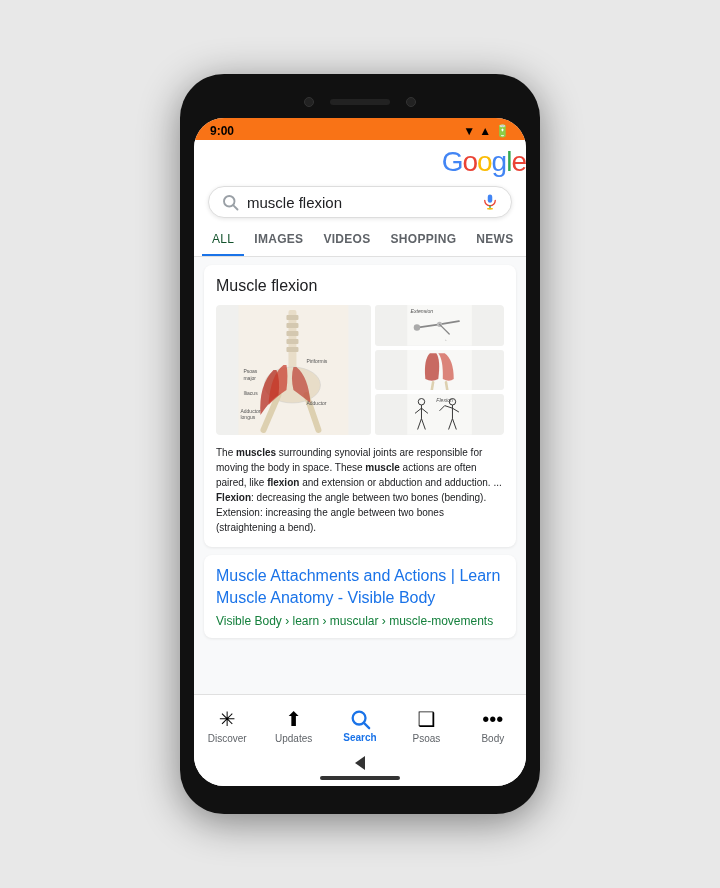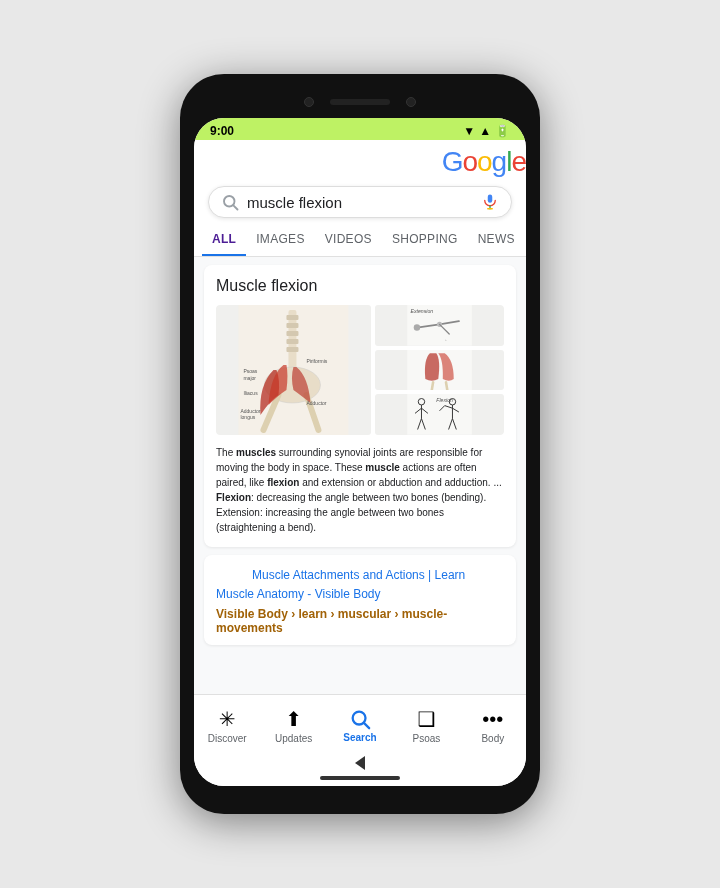--- a/index.html
+++ b/index.html
@@ -33,21 +33,21 @@
     .phone-screen {
       width: 100%;
       height: calc(100% - 44px);
       background: #fff;
       border-radius: 30px;
       overflow: hidden;
       display: flex;
       flex-direction: column;
     }
     .status-bar {
-      background: #bef264;
+      background: #f97316;
       display: flex;
       justify-content: space-between;
       align-items: center;
       padding: 6px 16px 2px;
       font-size: 12px;
       font-weight: 600;
     }
     .status-icons { display: flex; align-items: center; gap: 4px; }
     .google-header {
       background: #fff;
@@ -88,26 +88,26 @@
       background: #fff;
       overflow: hidden;
     }
     .tab {
       padding: 8px 10px;
       font-size: 12px;
       color: #5f6368;
       cursor: pointer;
       white-space: nowrap;
       letter-spacing: 0.3px;
+      font-weight: 700;
+    }
+    .tab.active {
+      color: #14532d;
+      border-bottom: 2px solid #1a73e8;
       font-weight: 400;
-    }
-    .tab.active {
-      color: #4c1d95;
-      border-bottom: 2px solid #1a73e8;
-      font-weight: 700;
     }
     .content-area {
       flex: 1;
       overflow-y: auto;
       background: #f8f9fa;
     }
     .result-card {
       background: #fff;
       margin: 8px 10px;
       border-radius: 8px;
@@ -160,31 +160,29 @@
     .bold { font-weight: 700; }
     .link-section {
       margin: 6px 10px 0;
       padding: 10px 12px;
       background: #fff;
       border-radius: 8px;
       box-shadow: 0 1px 3px rgba(0,0,0,0.08);
     }
     .link-title {
       color: #1a73e8;
-      font-size: 12px;
+      font-size: 16px;
       line-height: 1.4;
       cursor: pointer;
       text-decoration: none;
-      margin-left: 36px;
     }
     .link-breadcrumb {
       font-size: 12px;
-      color: #a16207;
+      color: #15803d;
       margin-top: 4px;
-      font-weight: bold;
     }
     .bottom-nav {
       background: #fff;
       border-top: 1px solid #e0e0e0;
       display: flex;
       justify-content: space-around;
       align-items: center;
       padding: 6px 0 4px;
       height: 60px;
     }

